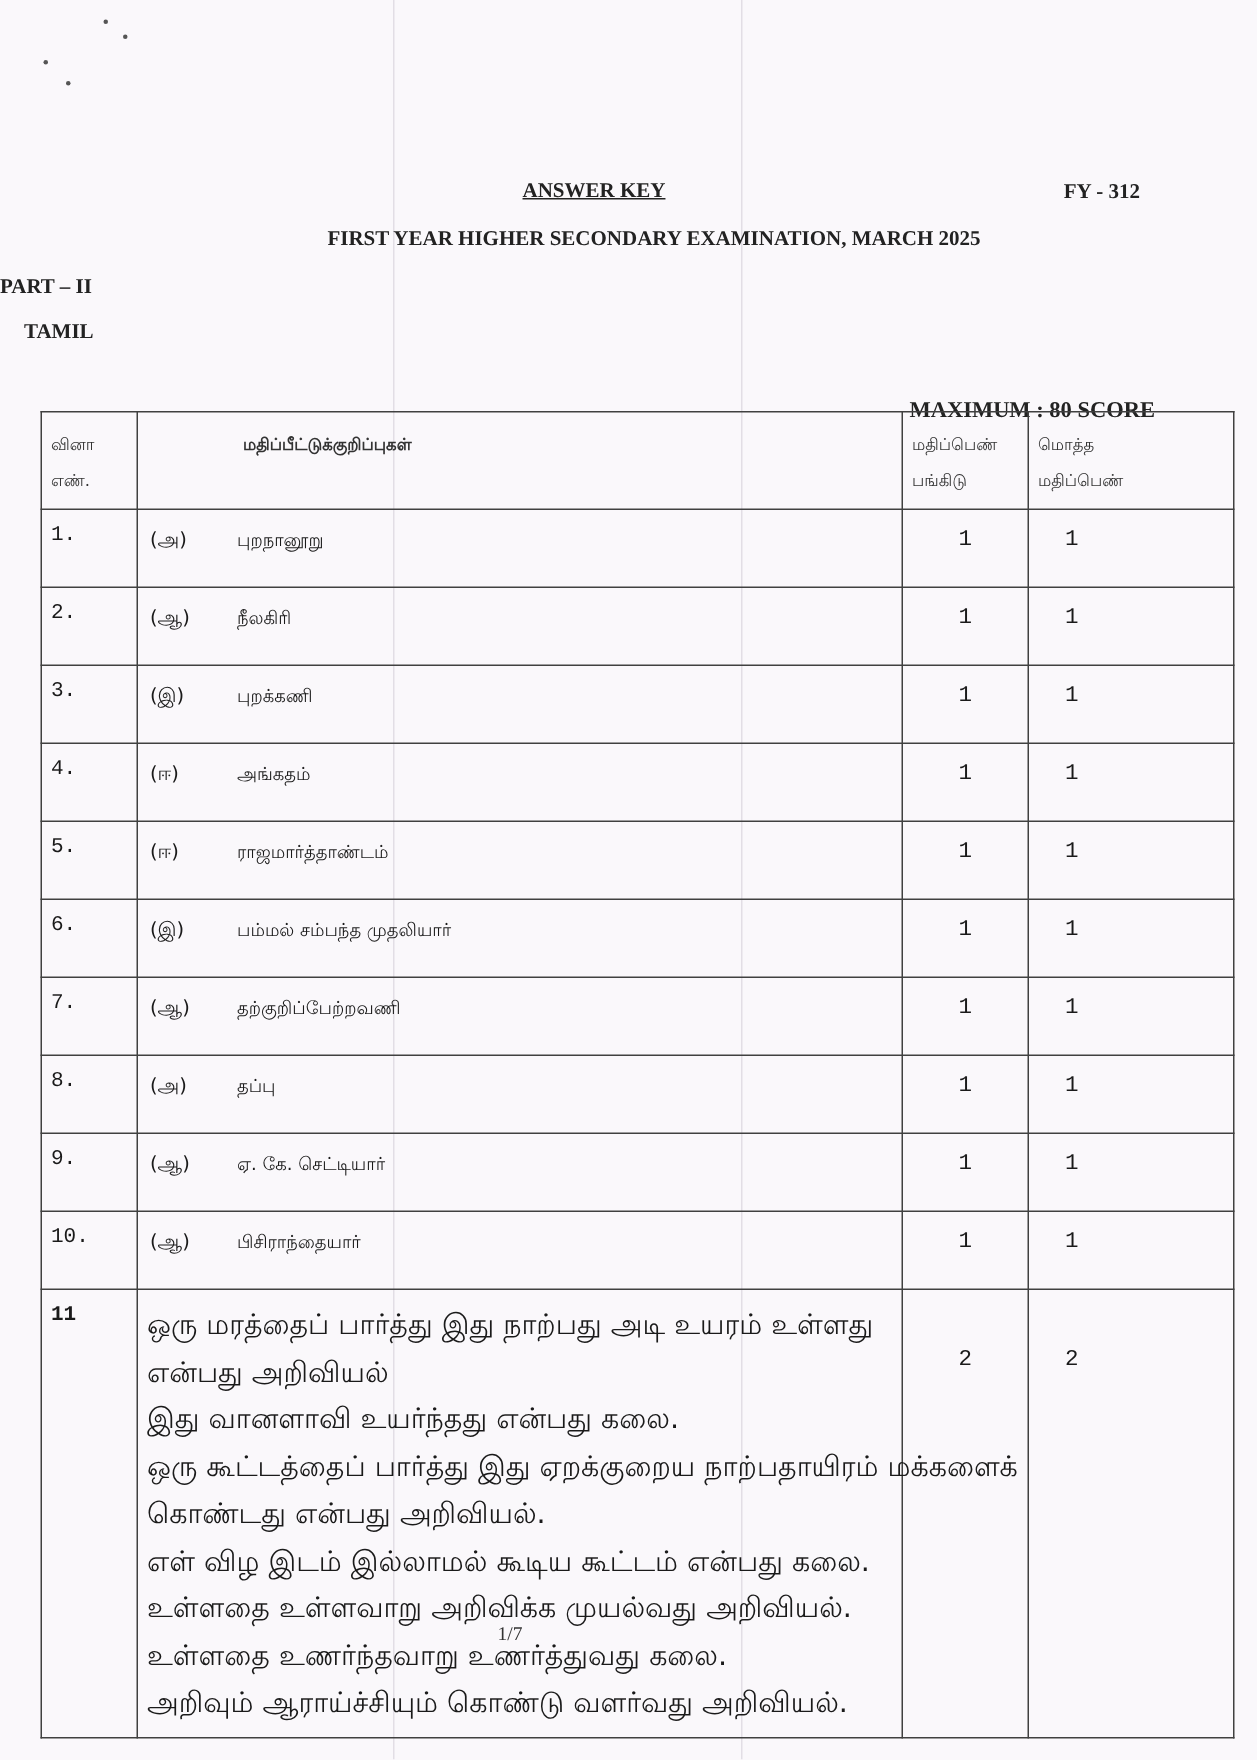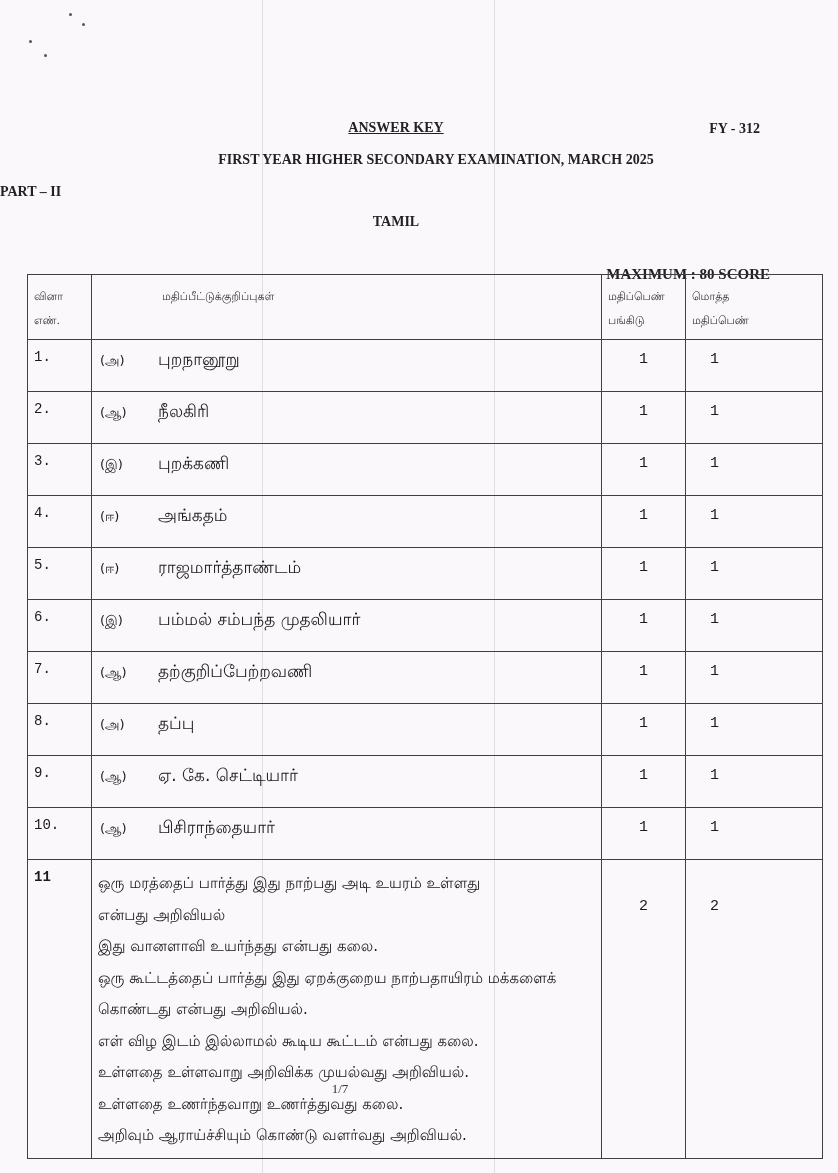--- a/index.html
+++ b/index.html
@@ -14,21 +14,21 @@
     position:absolute; width:3px; height:3px; border-radius:50%; background:#555;
   }
   .faint-line {
     position:absolute; top:0; bottom:0; width:1px; background:rgba(180,175,190,0.35);
   }
   .hdr { position:absolute; font-family:"Liberation Serif", serif; font-weight:bold; font-size:14px; color:#222; }
   #h-answer-key { top:120px; left:0; width:792px; text-align:center;text-decoration:underline; }
   #h-code { top:121px; right:78px; font-weight:bold; }
   #h-exam { top:152px; left:0; width:792px; text-align:center;margin-left:40px; }
   #h-part { top:184px; left:0; width:792px; }
-  #h-subject { top:214px; left:0; width:792px; text-align:center; }
+  #h-subject { top:214px; left:16px; width:792px; text-align:left; }
   #h-max { top:246px; right:68px; font-size:15px;margin-top:20px; }
 
   table.key {
     position:absolute; left:27px; top:274px;
     width:795px; border-collapse:collapse;
     table-layout:fixed;
   }
   table.key td, table.key th {
     border:1px solid #404040;
     vertical-align:top;
@@ -37,27 +37,27 @@
     margin-left:14px;
   }
   table.key th { font-size:11px; padding:10px 6px 6px 6px; line-height:24px; height:44px; color:#333; }
   col.c-no { width:64px; }
   col.c-ans { width:510px; }
   col.c-mk { width:84px; }
   col.c-tot { width:137px; }
   .row td { height:40px; padding:0; }
   .no { font-family:"Liberation Mono", monospace; font-size:14px; padding:9px 0 0 6px !important; }
   .opt { display:inline-block; width:58px; padding-left:8px; font-size:13px; }
-  .ans-text { font-size:17px; }
+  .ans-text { font-size:12px; }
   .ans { padding-top:9px !important; }
   .num { font-family:"Liberation Mono", monospace; font-size:15px; padding-top:11px !important; }
   .mk { text-align:center !important; }
   .tot { padding-left:24px !important; }
   .para-cell { padding:8px 0 6px 6px !important; }
-  .para-line { font-size:15px; line-height:31.5px; white-space:nowrap; }
+  .para-line { font-size:19px; line-height:31.5px; white-space:nowrap; }
   #footer-page { position:absolute; top:1081px; left:0; width:680px; text-align:center; font-family:Liberation Serif, serif; font-size:13px; color:#333; }
 </style>
 </head>
 <body>
 
 <div class="scan-specks">
   <span style="left:29px;top:40px;"></span>
   <span style="left:44px;top:54px;"></span>
   <span style="left:69px;top:13px;"></span>
   <span style="left:82px;top:23px;"></span>
@@ -78,21 +78,21 @@
       <col class="c-ans">
       <col class="c-mk">
       <col class="c-tot">
     </colgroup>
   <thead>
     <tr>
       <th>
         <span>வினா</span><br>
         <span>எண்.</span>
       </th>
-      <th style="padding-left:70px;">
+      <th style="padding-left:70px;font-weight:bold;">
         <span>மதிப்பீட்டுக்குறிப்புகள்</span>
       </th>
       <th>
         <span>மதிப்பெண்</span><br>
         <span>பங்கிடு</span>
       </th>
       <th>
         <span>மொத்த</span><br>
         <span>மதிப்பெண்</span>
       </th>

